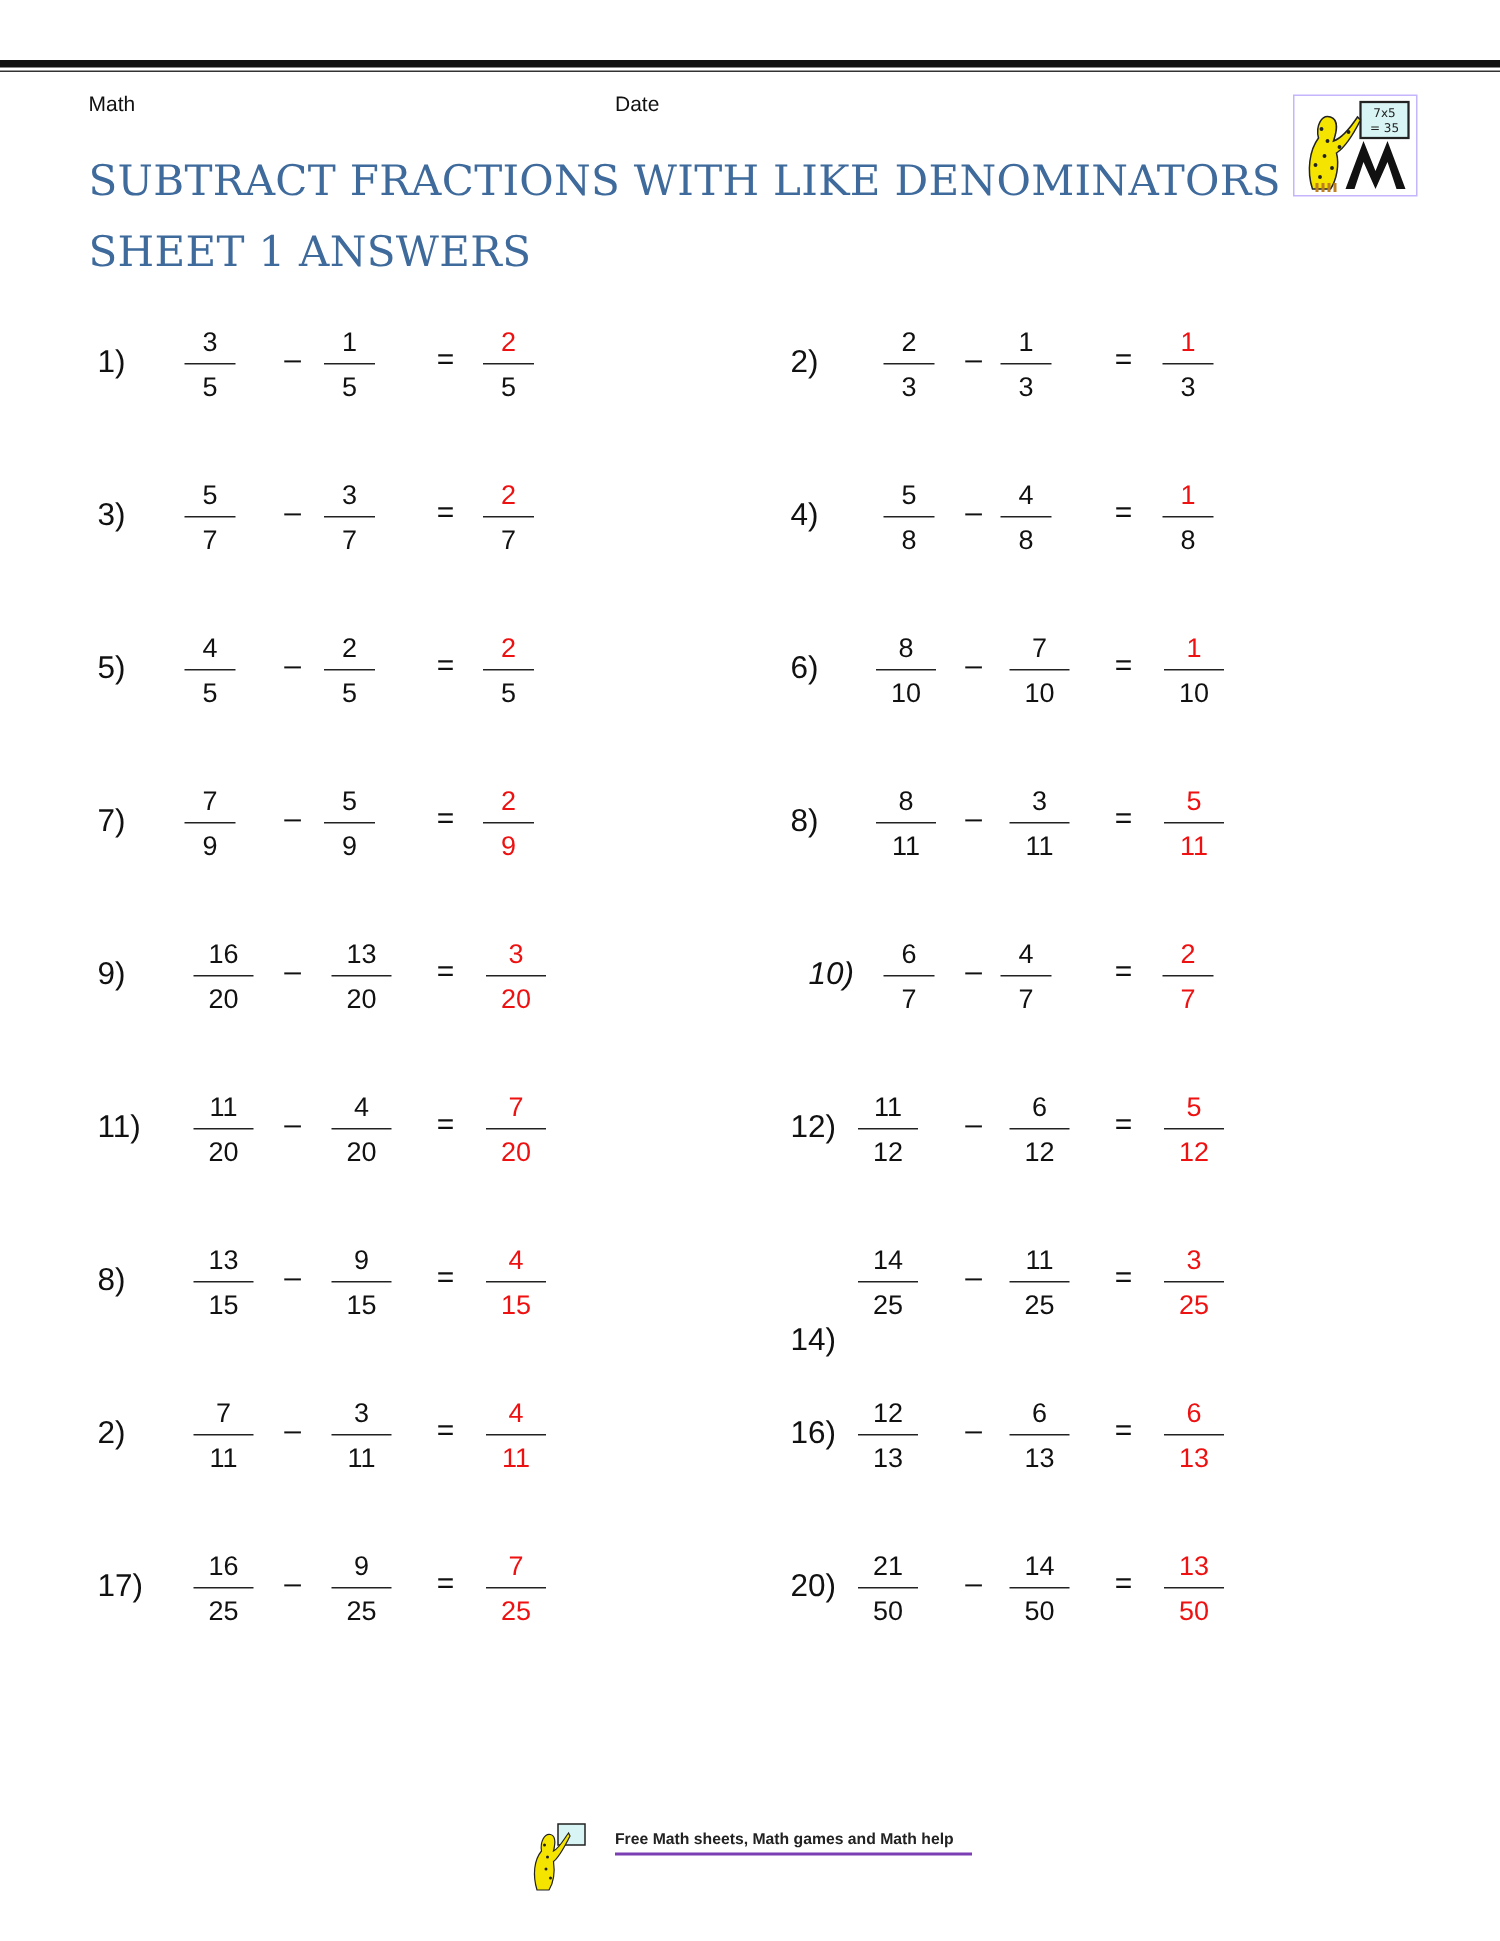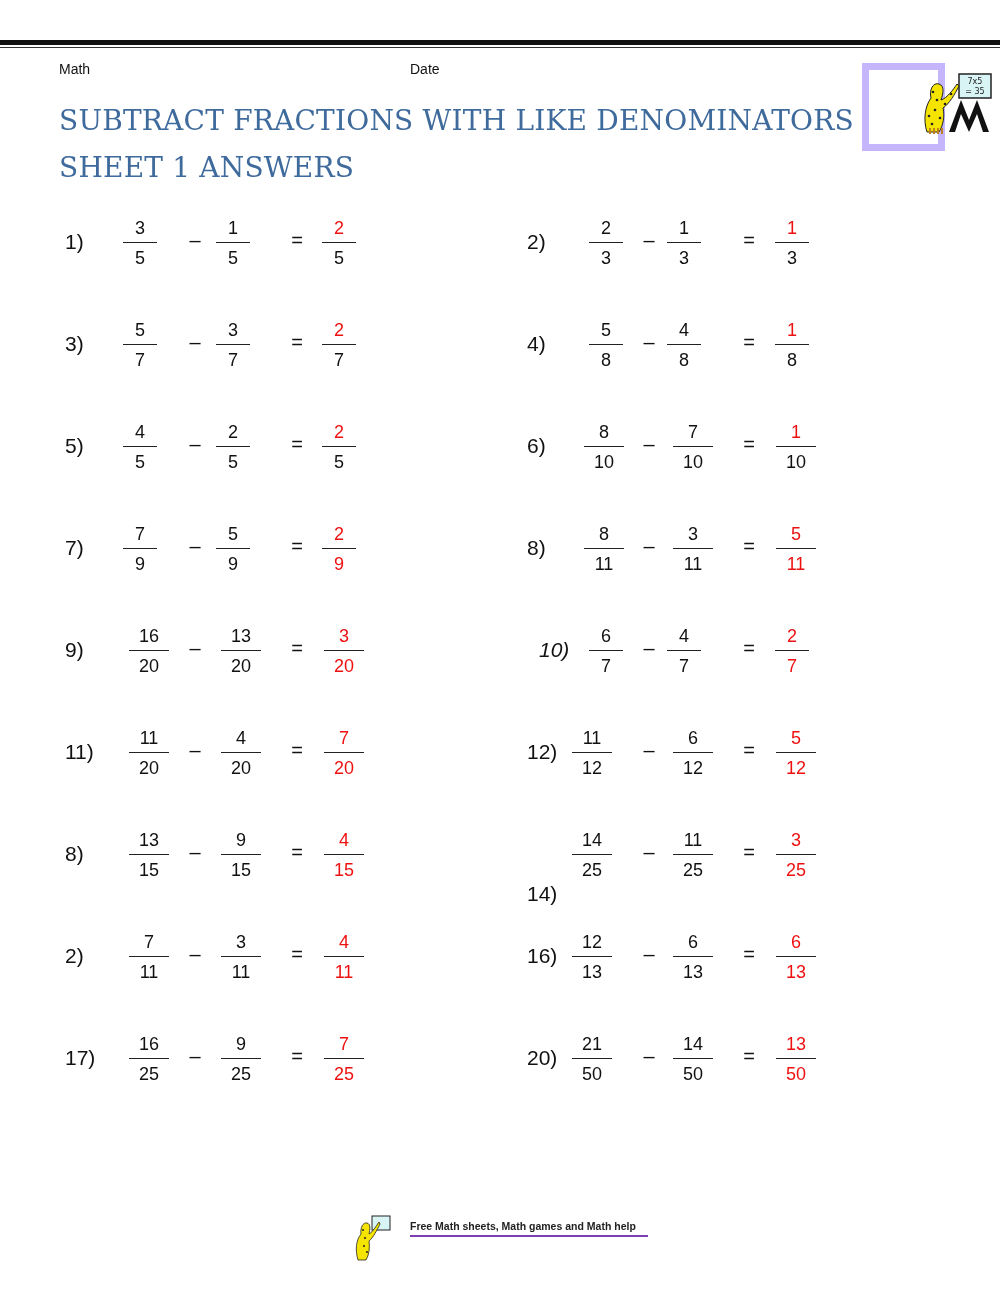--- a/index.html
+++ b/index.html
@@ -11,22 +11,22 @@
 
     .field-label { position: absolute; top: 61px; font-size: 14px; color: #111; }
     .name-label { left: 59px; }
     .date-label { left: 410px; }
 
     .title { position: absolute; left: 59px; font-family: "DejaVu Serif", "Liberation Serif", serif;
              color: #3f6a9c; font-size: 28px; letter-spacing: 0.2px; white-space: nowrap; }
     .title-1 { top: 104px; }
     .title-2 { top: 151px; }
 
-    .logo { position: absolute; left: 862px; top: 63px; width: 83px; height: 88px;
-            border: 7px solid #c4b5fd; background: #fff; padding-left: 46px; }
+    .logo { position: absolute; left: 862px; top: 63px; width: 83px; height: 68px;
+            border: 1px solid #c4b5fd; background: #fff; }
     .logo svg { display: block; }
 
     .problem { position: absolute; height: 60px; }
     .num { position: absolute; top: 15px; font-size: 21px; color: #111; }
     .frac { position: absolute; top: 0; width: 40px; text-align: center; font-size: 18px; color: #111; }
     .frac .n { display: block; height: 27px; line-height: 27px; }
     .frac .bar { display: block; height: 1px; background: #222; margin: 0 auto; }
     .frac .d { display: block; height: 28px; line-height: 30px; }
     .frac.red .n, .frac.red .d.red { color: #ee1111; }
     .op { position: absolute; top: 14px; font-size: 20px; color: #111; width: 20px; text-align: center; }

